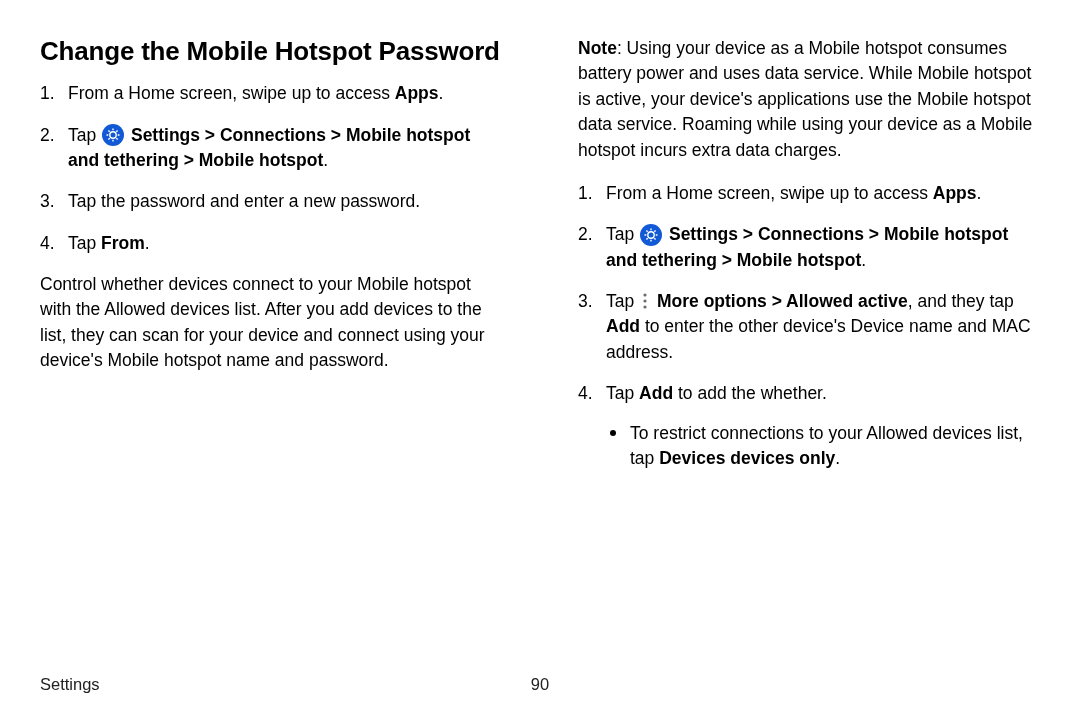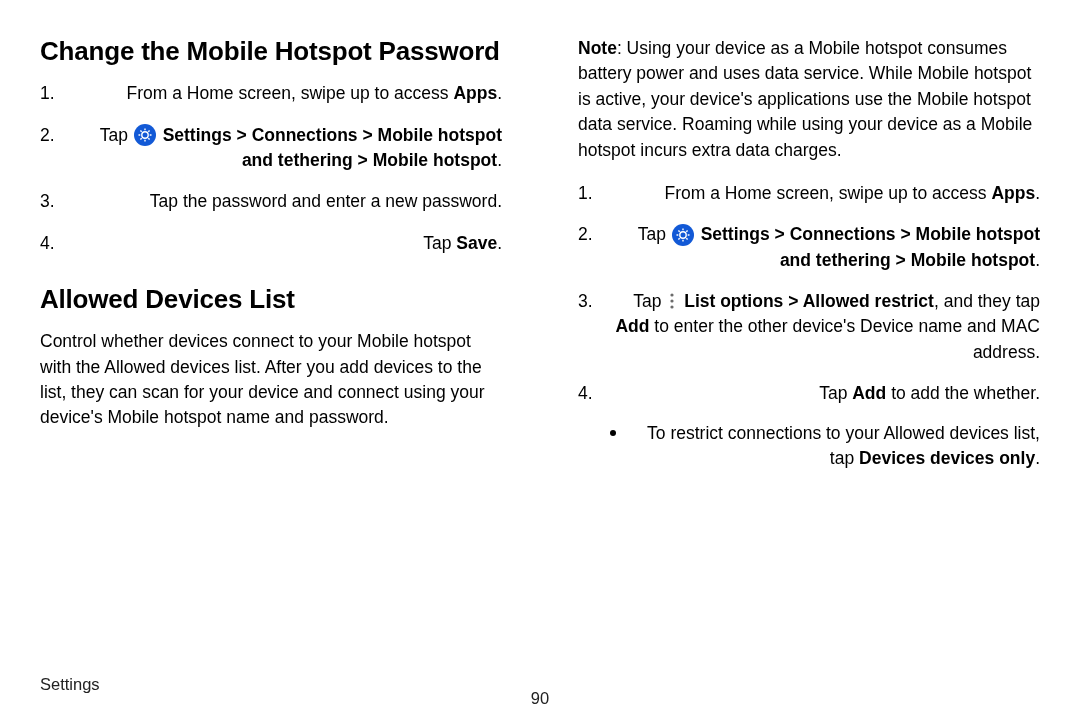--- a/index.html
+++ b/index.html
@@ -30,21 +30,20 @@
   h2.second { margin-top: 28px; }
   p.intro {
     font-size: 17.5px;
     line-height: 1.45;
     margin-bottom: 14px;
   }
   ol {
     list-style: none;
     counter-reset: step;
     padding-left: 0;
-    text-align: right;
   }
   ol > li {
     counter-increment: step;
     position: relative;
     padding-left: 28px;
     font-size: 17.5px;
     line-height: 1.45;
     margin-bottom: 16px;
   }
   ol > li::before {
@@ -100,21 +99,21 @@
   .footer {
     position: absolute;
     bottom: 26px;
     left: 40px;
     right: 40px;
     display: flex;
     font-size: 16.5px;
     color: #222;
   }
   .footer .sec { }
-  .footer .pg { position: absolute; left: 50%; transform: translateX(-50%); margin-top: 14px; }
+  .footer .pg { position: absolute; left: 50%; transform: translateX(-50%); }
 </style>
 </head>
 <body>
 
 <div class="columns">
 
   <div class="col">
     <h2 class="first">Change the Mobile Hotspot Password</h2>
 
     <ol>
@@ -128,25 +127,24 @@
               <g class="gear">
                 <circle cx="11" cy="11" r="3.2"></circle>
                 <path d="M11 4.5 L11 6.3 M11 15.7 L11 17.5 M4.5 11 L6.3 11 M15.7 11 L17.5 11 M6.4 6.4 L7.7 7.7 M14.3 14.3 L15.6 15.6 M15.6 6.4 L14.3 7.7 M7.7 14.3 L6.4 15.6"></path>
               </g>
             </svg>
           </span>
         <span class="b">Settings</span><span class="b chev"> &gt; </span><span class="b">Connections</span><span class="b chev"> &gt; </span><span class="b">Mobile hotspot and tethering</span><span class="b chev"> &gt; </span><span class="b">Mobile hotspot</span><span>.</span>
       </li>
       <li>Tap the password and enter a new password.</li>
       <li>
-        <span>Tap </span><span class="b">Save</span><span>.</span>
+        <span>Tap </span><span class="b">From</span><span>.</span>
       </li>
     </ol>
 
-    <h2 class="second">Allowed Devices List</h2>
     <p class="intro">Control whether devices connect to your Mobile hotspot with the Allowed devices list. After you add devices to the list, they can scan for your device and connect using your device's Mobile hotspot name and password.</p>
   </div>
 
   <div class="col">
     <p class="note-para">
       <span class="b">Note</span><span>: Using your device as a Mobile hotspot consumes battery power and uses data service. While Mobile hotspot is active, your device's applications use the Mobile hotspot data service. Roaming while using your device as a Mobile hotspot incurs extra data charges.</span>
     </p>
 
     <ol>
       <li>
@@ -165,21 +163,21 @@
         <span class="b">Settings</span><span class="b chev"> &gt; </span><span class="b">Connections</span><span class="b chev"> &gt; </span><span class="b">Mobile hotspot and tethering</span><span class="b chev"> &gt; </span><span class="b">Mobile hotspot</span><span>.</span>
       </li>
       <li>
         <span>Tap </span><span class="icon">
             <svg class="more-icon" viewBox="0 0 10 20">
               <circle cx="5" cy="4" r="1.6"></circle>
               <circle cx="5" cy="10" r="1.6"></circle>
               <circle cx="5" cy="16" r="1.6"></circle>
             </svg>
           </span>
-        <span class="b">List options</span><span class="b chev"> &gt; </span><span class="b">Allowed restrict</span><span>, and they tap </span><span class="b">Add</span><span> to enter the other device's Device name and MAC address.</span>
+        <span class="b">More options</span><span class="b chev"> &gt; </span><span class="b">Allowed active</span><span>, and they tap </span><span class="b">Add</span><span> to enter the other device's Device name and MAC address.</span>
       </li>
       <li>
         <span>Tap </span><span class="b">Add</span><span> to add the whether.</span>
         <ul class="sub">
           <li>
             <span>To restrict connections to your Allowed devices list, tap </span><span class="b">Devices devices only</span><span>.</span>
           </li>
         </ul>
       </li>
     </ol>

